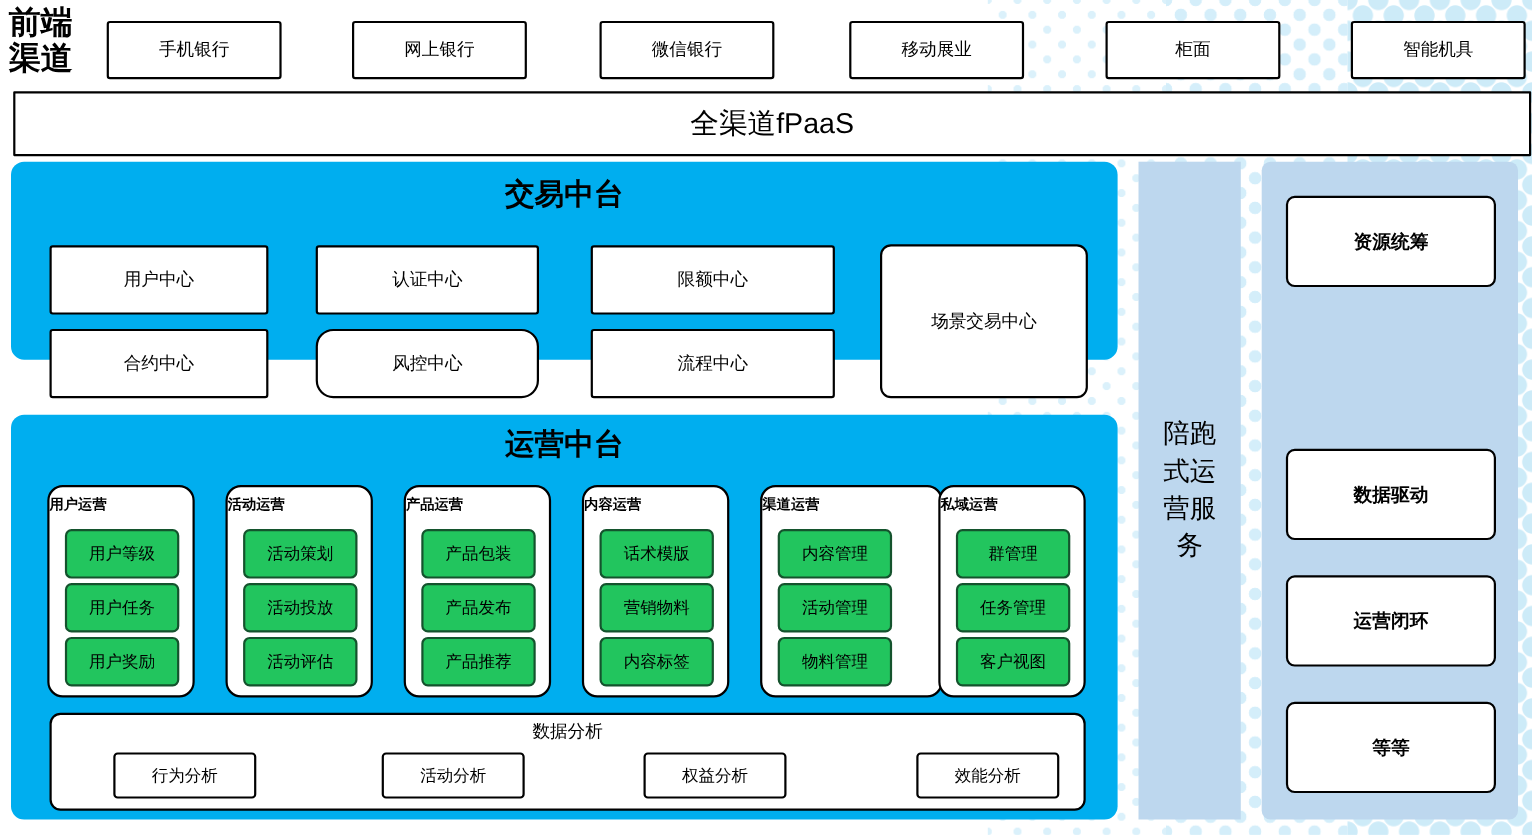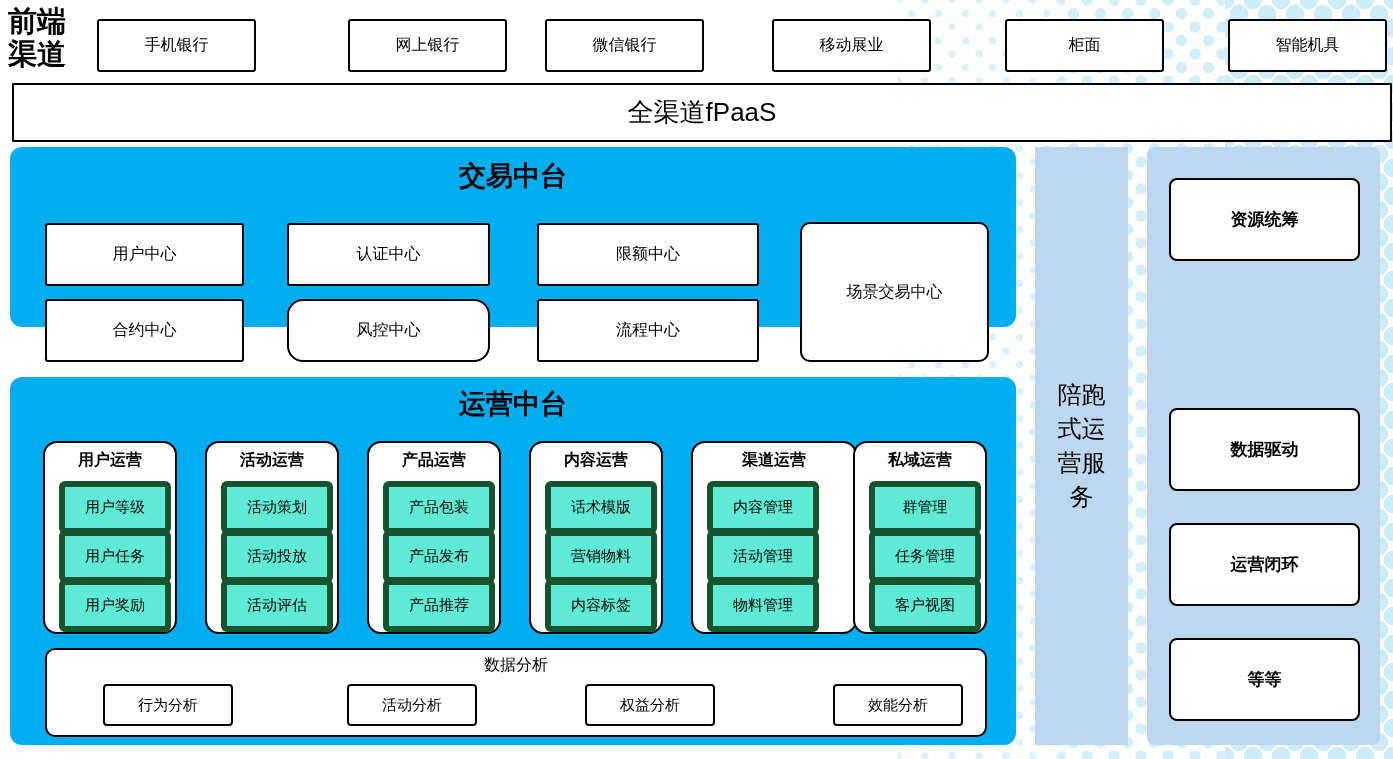--- a/index.html
+++ b/index.html
@@ -34,22 +34,22 @@
   .blueblock{background:#00aeef;border-radius:12px;}
   .block-title{position:absolute;left:0;right:0;text-align:center;font-size:27px;font-weight:bold;}
   .trade{left:10px;top:147px;width:1006px;height:180px;}
   .trade .block-title{top:11px;}
   .tradebox{height:59px;border-radius:3px;font-size:16px;}
   .scenebox{left:790px;top:75px;width:185px;height:136px;border-radius:10px;font-size:16px;}
   .ops{left:10px;top:377px;width:1006px;height:368px;}
   .ops .block-title{top:9px;}
   
   .opcol{top:64px;width:130px;height:189px;background:#fff;border:2px solid #000;border-radius:14px;}
-  .opcol-header{position:absolute;top:7px;left:0;right:0;text-align:center;font-size:16px;font-weight:600;}
-  .opitem{position:absolute;left:14px;width:100px;height:41px;background:#5eead4;border:6px solid #14532d;
+  .opcol-header{position:absolute;top:7px;left:0;right:0;text-align:left;font-size:13px;font-weight:600;}
+  .opitem{position:absolute;left:14px;width:100px;height:41px;background:#22c55e;border:2px solid #14532d;
     border-radius:6px;display:flex;align-items:center;justify-content:center;font-size:15px;}
   .opitem.r1{top:38px;} .opitem.r2{top:87px;} .opitem.r3{top:136px;}
   
   .da{left:35px;top:271px;width:938px;height:85px;background:#fff;border:2px solid #000;border-radius:10px;}
   .da-header{position:absolute;top:5px;left:0;right:0;text-align:center;font-size:16px;}
   .da-item{position:absolute;top:34px;width:126px;height:38px;background:#fff;border:2px solid #000;
     border-radius:4px;display:flex;align-items:center;justify-content:center;font-size:15px;}
   
   .sidebar{left:1035px;top:147px;width:93px;height:598px;background:#bdd7ee;display:flex;
     align-items:center;justify-content:center;}
@@ -62,21 +62,21 @@
 <body>
 
 <div class="canvas">
 
   <div class="dotstrip dots-sm"></div>
   <div class="dotstrip dots-md"></div>
   <div class="dotstrip dots-lg"></div>
 
   <div class="abs front-label">前端渠道</div>
   <div class="abs wbox channel" style="left:97px;">手机银行</div>
-  <div class="abs wbox channel" style="left:320px;margin-left:28px;">网上银行</div>
+  <div class="abs wbox channel" style="left:320px;">网上银行</div>
   <div class="abs wbox channel" style="left:545px;">微信银行</div>
   <div class="abs wbox channel" style="left:772px;">移动展业</div>
   <div class="abs wbox channel" style="left:1005px;">柜面</div>
   <div class="abs wbox channel" style="left:1228px;">智能机具</div>
 
   <div class="abs wbox fpaas">全渠道fPaaS</div>
 
   <div class="abs blueblock trade">
     <div class="block-title">交易中台</div>
     <div class="abs wbox tradebox" style="left:35px;top:76px;width:195px;">用户中心</div>

